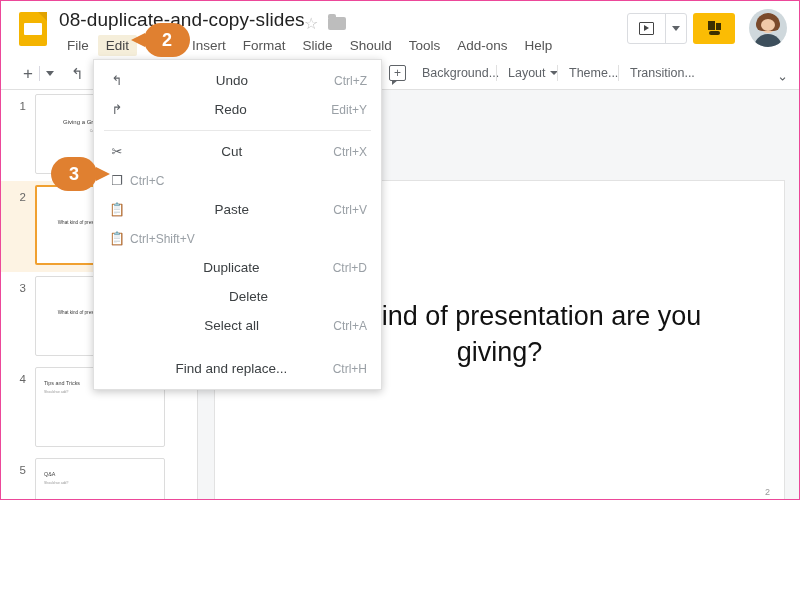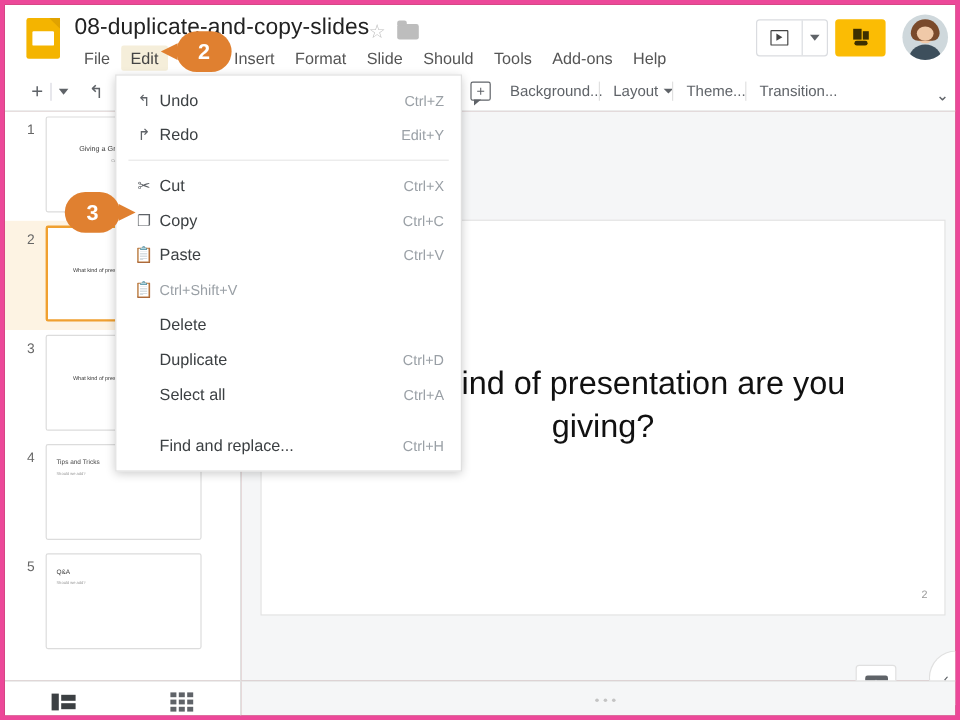--- a/index.html
+++ b/index.html
@@ -3,23 +3,23 @@
 <meta charset="utf-8">
 <style>
   html,body{margin:0;padding:0;}
   body{
     width:800px;height:600px;overflow:hidden;
     font-family:"Liberation Sans",sans-serif;
     background:#fff;color:#222;
     -webkit-font-smoothing:antialiased;
   }
   .app{
-    position:relative;width:800px;height:600px;
-    box-sizing:border-box;border:4px solid #ec4899;
-    background:#7f1d1d;overflow:hidden;
+    position:relative;width:800px;height:500px;
+    box-sizing:border-box;border:1px solid #ec4899;
+    background:#0369a1;overflow:hidden;
   }
 
   
   .header{
     position:absolute;left:0;top:0;width:798px;height:56px;
     background:#fff;box-sizing:border-box;
   }
   .doc-icon{
     position:absolute;left:18px;top:11px;width:28px;height:34px;
     background:#f4b400;border-radius:2px;
@@ -274,21 +274,21 @@
     box-sizing:border-box;z-index:40;
   }
   .dd-item{
     position:relative;height:29px;display:flex;align-items:center;
     padding:0 14px 0 10px;box-sizing:border-box;
   }
   .dd-ico{
     width:26px;flex:0 0 26px;display:flex;align-items:center;justify-content:center;
     font-size:13px;color:#5f6368;
   }
-  .dd-label{flex:1;font-size:13.5px;color:#3c4043;white-space:nowrap;}
+  .dd-label{flex:1;font-size:13.5px;color:#3c4043;white-space:nowrap;text-align:center;}
   .dd-label.indent{margin-left:26px;}
   .dd-accel{font-size:12px;color:#9aa0a6;white-space:nowrap;}
   .dd-sep{height:1px;background:#e8e8e8;margin:6px 10px;}
   .dd-gap{height:14px;}
 
   
   .badge{
     position:absolute;width:46px;height:34px;z-index:60;
   }
   .badge .bub{
@@ -479,39 +479,38 @@
 
     <div class="dd-sep"></div>
 
     <div class="dd-item">
       <span class="dd-ico">✂</span>
       <span class="dd-label">Cut</span>
       <span class="dd-accel">Ctrl+X</span>
     </div>
     <div class="dd-item">
       <span class="dd-ico">❐</span>
-      <span class="dd-label">Copy</span>
       <span class="dd-accel">Ctrl+C</span>
     </div>
     <div class="dd-item">
       <span class="dd-ico">📋</span>
       <span class="dd-label">Paste</span>
       <span class="dd-accel">Ctrl+V</span>
     </div>
     <div class="dd-item">
       <span class="dd-ico">📋</span>
       <span class="dd-accel">Ctrl+Shift+V</span>
     </div>
     <div class="dd-item">
+      <span class="dd-label indent">Duplicate</span>
+      <span class="dd-accel">Ctrl+D</span>
+    </div>
+    <div class="dd-item">
       <span class="dd-label indent">Delete</span>
       <span class="dd-accel"></span>
-    </div>
-    <div class="dd-item">
-      <span class="dd-label indent">Duplicate</span>
-      <span class="dd-accel">Ctrl+D</span>
     </div>
     <div class="dd-item">
       <span class="dd-label indent">Select all</span>
       <span class="dd-accel">Ctrl+A</span>
     </div>
 
     <div class="dd-gap"></div>
 
     <div class="dd-item">
       <span class="dd-label indent">Find and replace...</span>

